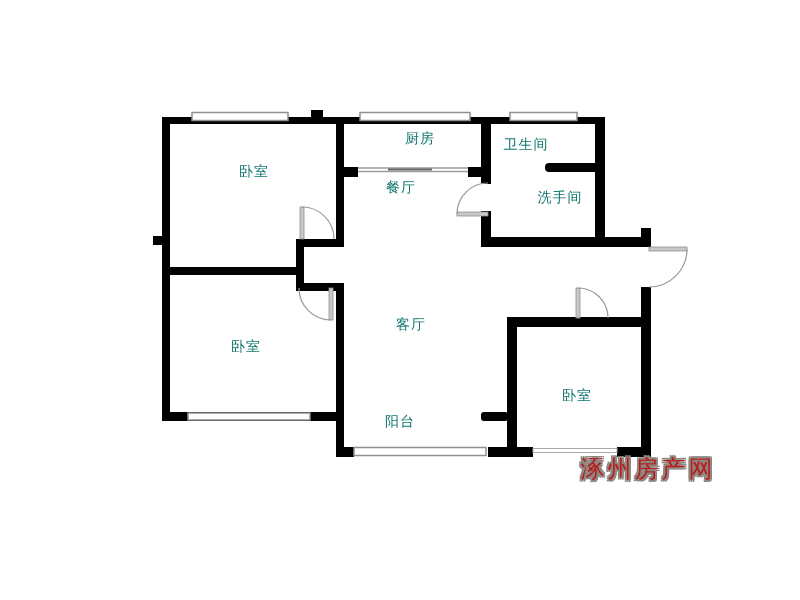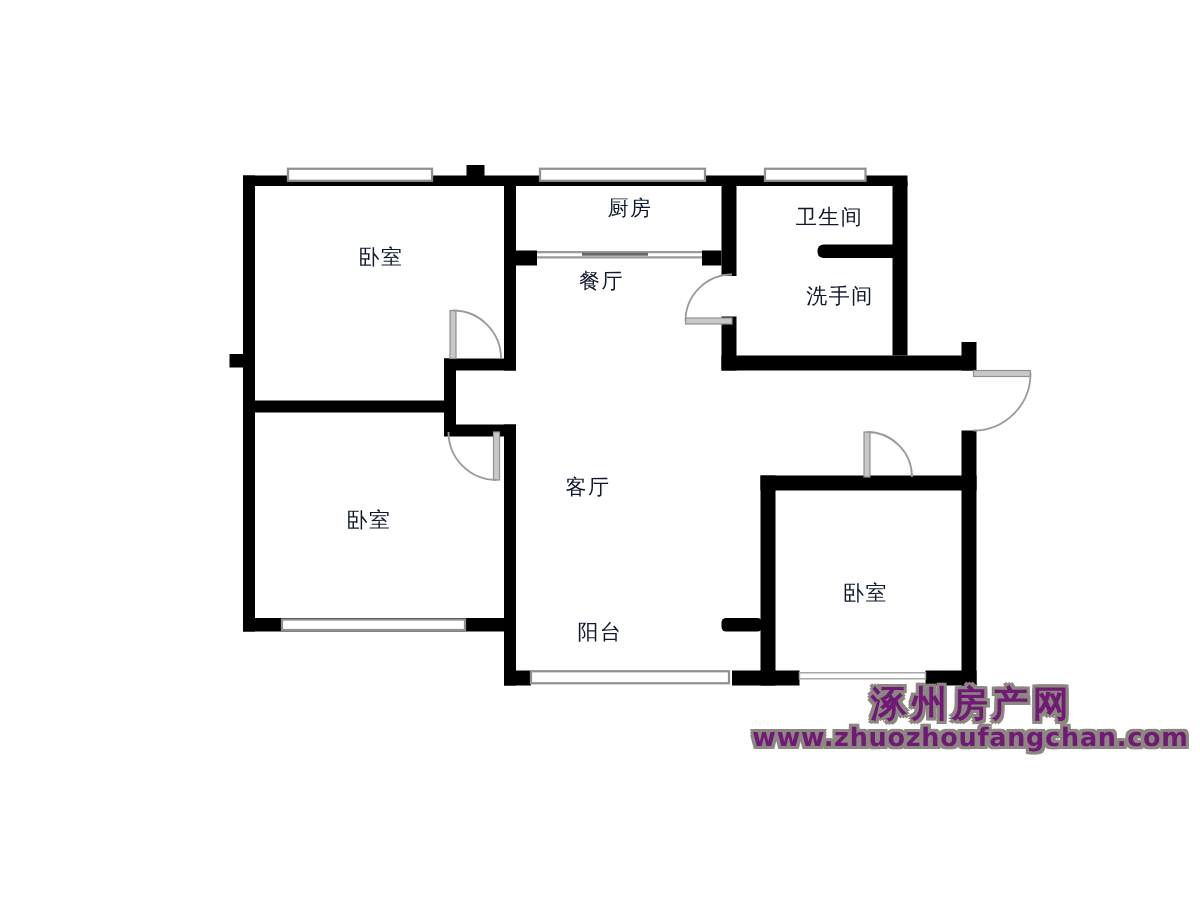--- a/index.html
+++ b/index.html
@@ -3,25 +3,25 @@
 <meta charset="utf-8">
 <style>
   html,body{margin:0;padding:0;background:#ffffff;}
   #canvas{
     position:relative;width:800px;height:600px;background:#ffffff;overflow:hidden;
     font-family:"DejaVu Sans",sans-serif;
   }
   #plan-svg{position:absolute;left:0;top:0;}
   .room-label{
     position:absolute;transform:translate(-50%,-50%);
-    font-size:14px;color:#0f172a;letter-spacing:1px;white-space:nowrap;
+    font-size:14px;color:#0f766e;letter-spacing:1px;white-space:nowrap;
   }
   .watermark{
     position:absolute;transform:translate(-50%,-50%);
-    color:#701a75;font-weight:bold;white-space:nowrap;
+    color:#b91c1c;font-weight:normal;white-space:nowrap;
     text-shadow:
       -2px -2px 0 #8d8781, 2px -2px 0 #8d8781,
       -2px  2px 0 #8d8781, 2px  2px 0 #8d8781,
       -2px  0   0 #8d8781, 2px  0   0 #8d8781,
        0   -2px 0 #8d8781, 0    2px 0 #8d8781;
   }
   .watermark-name{font-size:24px;letter-spacing:3px;}
   .watermark-url{font-size:17px;letter-spacing:0.5px;}
 </style>
 </head>
@@ -87,24 +87,23 @@
       <path d="M 302 207 A 32 32 0 0 1 334 239"></path>
       <path d="M 299 288 A 32 32 0 0 0 331 320"></path>
       <path d="M 457 214 A 31 31 0 0 1 488 183"></path>
       <path d="M 578 288 A 30 30 0 0 1 608 318"></path>
       <path d="M 687 249 A 38 38 0 0 1 649 287"></path>
     </g>
   </svg>
 
   <div class="room-label" style="left:254px;top:172px;">卧室</div>
   <div class="room-label" style="left:420px;top:139px;">厨房</div>
-  <div class="room-label" style="left:553px;top:145px;">卫生间</div>
+  <div class="room-label" style="left:526px;top:145px;">卫生间</div>
   <div class="room-label" style="left:560px;top:198px;font-family:Liberation Serif, serif;">洗手间</div>
   <div class="room-label" style="left:401px;top:188px;">餐厅</div>
-  <div class="room-label" style="left:392px;top:325px;">客厅</div>
+  <div class="room-label" style="left:411px;top:325px;">客厅</div>
   <div class="room-label" style="left:246px;top:347px;">卧室</div>
   <div class="room-label" style="left:577px;top:396px;">卧室</div>
   <div class="room-label" style="left:400px;top:422px;">阳台</div>
 
   <div class="watermark watermark-name" style="left:648px;top:469px;">涿州房产网</div>
-  <div class="watermark watermark-url" style="left:647px;top:492px;">www.zhuozhoufangchan.com</div>
 
 </div>
 
 </body></html>

